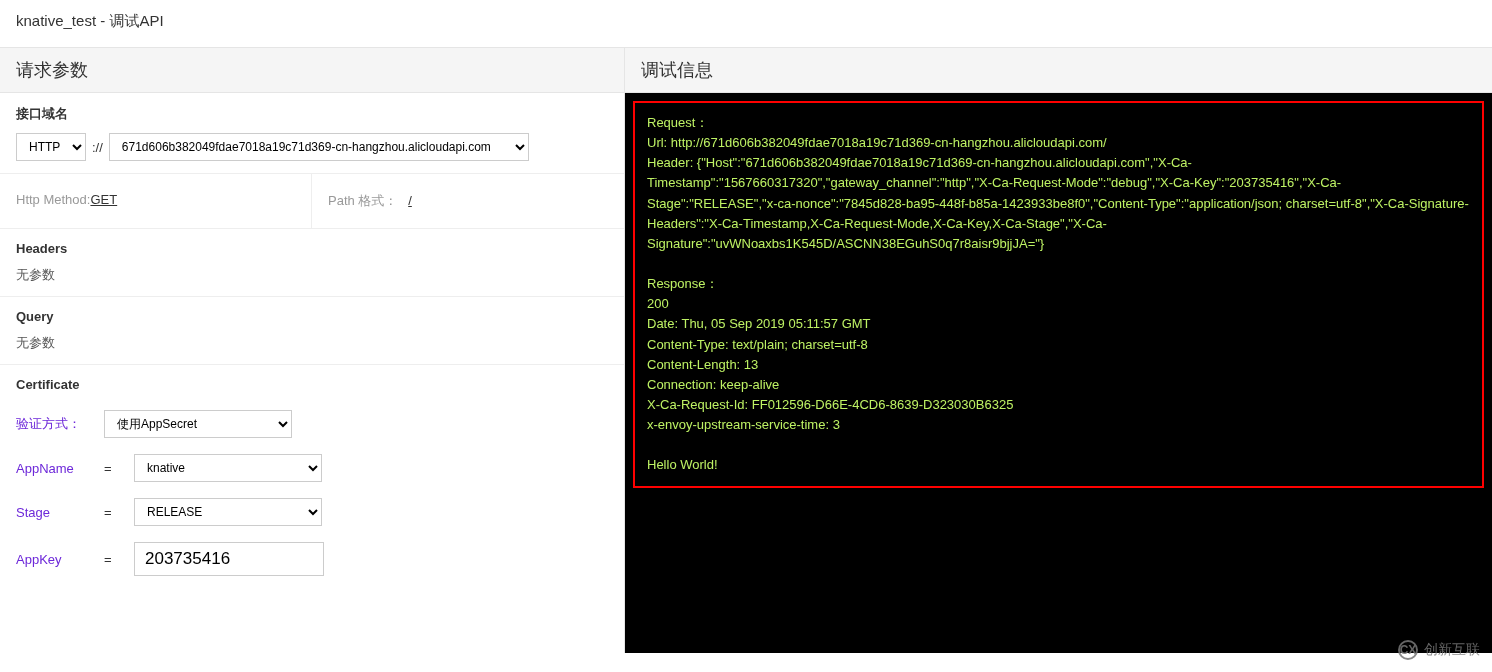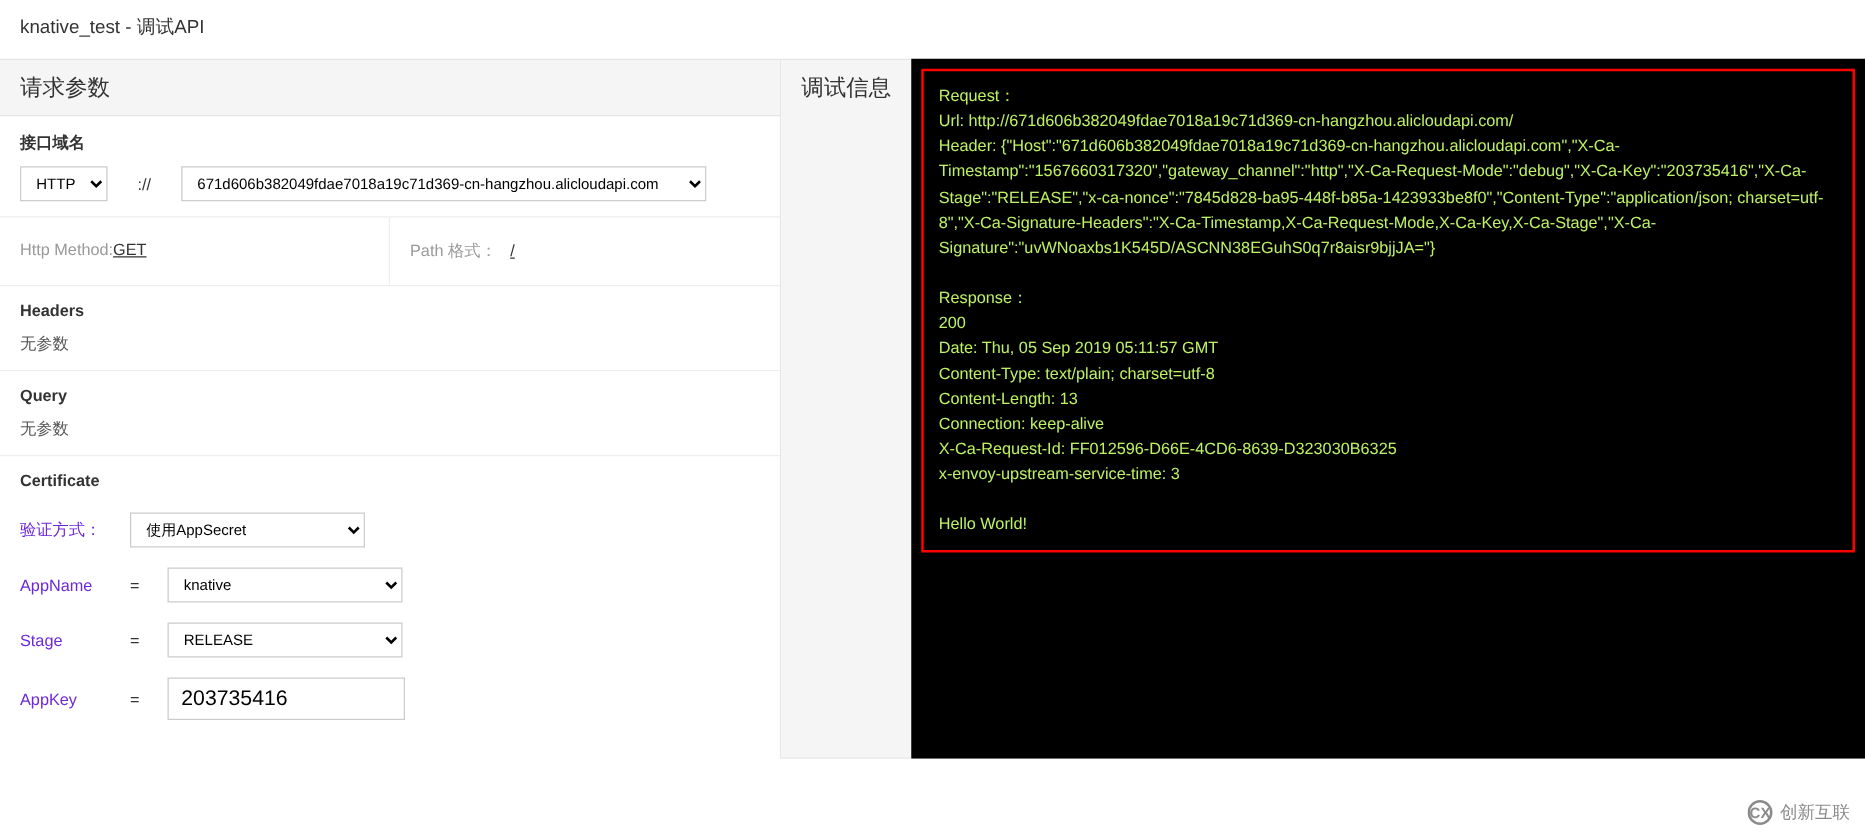--- a/index.html
+++ b/index.html
@@ -19,21 +19,21 @@
       display: flex;
       align-items: stretch;
     }
     .left-panel {
       width: 625px;
       border-right: 1px solid #e5e5e5;
     }
     .right-panel {
       flex: 1;
       display: flex;
-      flex-direction: row;
+      flex-direction: column;
     }
     .panel-header {
       background: #f5f5f5;
       border-top: 1px solid #e5e5e5;
       border-bottom: 1px solid #e5e5e5;
       padding: 10px 16px;
       font-size: 18px;
       color: #333;
     }
     .section {
@@ -41,21 +41,21 @@
       border-bottom: 1px solid #eee;
     }
     .section-title {
       font-weight: bold;
       font-size: 13px;
       margin-bottom: 10px;
     }
     .domain-row {
       display: flex;
       align-items: center;
-      gap: 24px;
+      gap: 6px;
     }
     select {
       border: 1px solid #ccc;
       padding: 5px 8px;
       font-size: 12px;
       background: #fff;
       cursor: pointer;
     }
     .proto-select { width: 70px; }
     .domain-select { width: 420px; }

